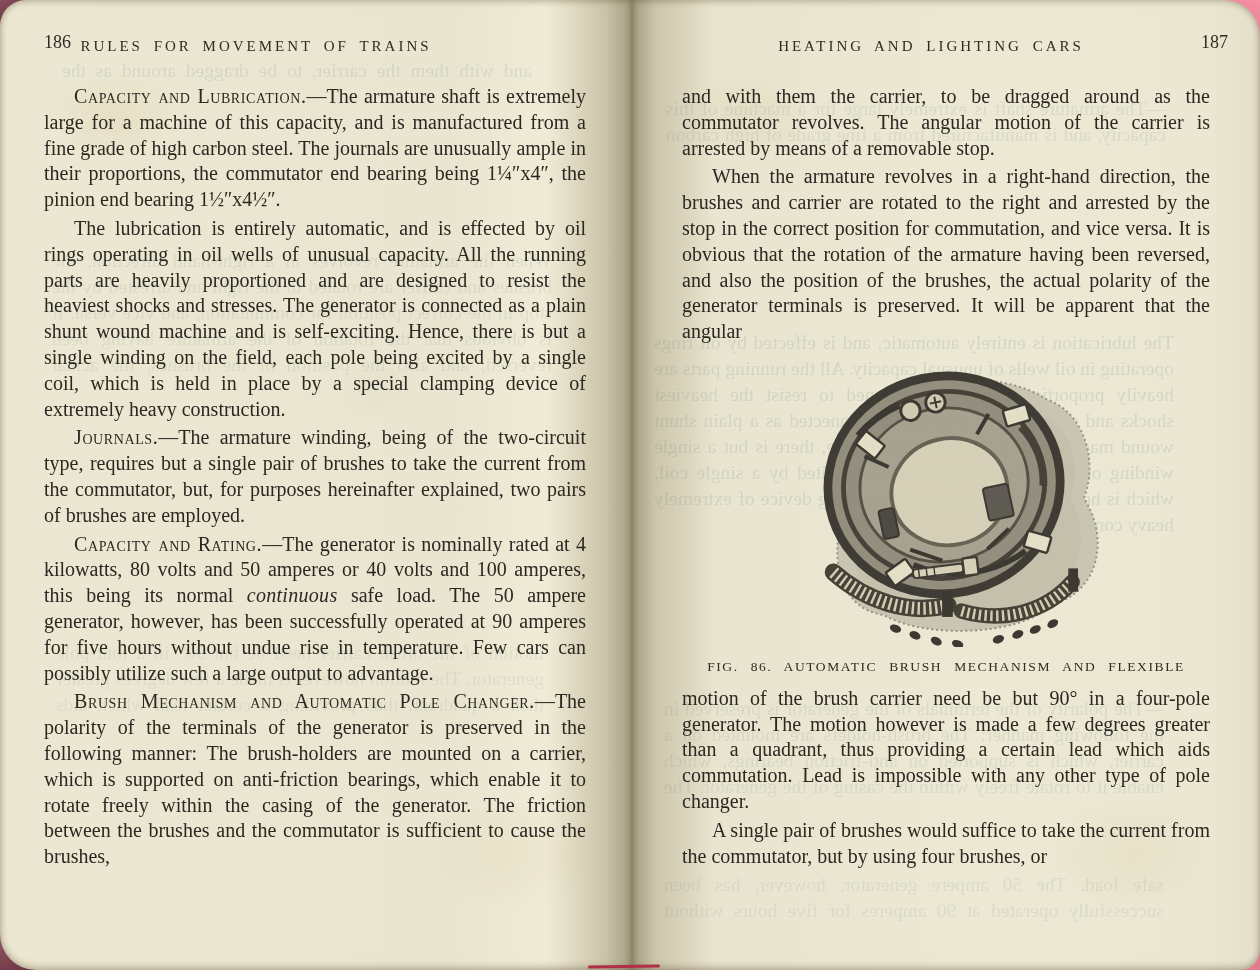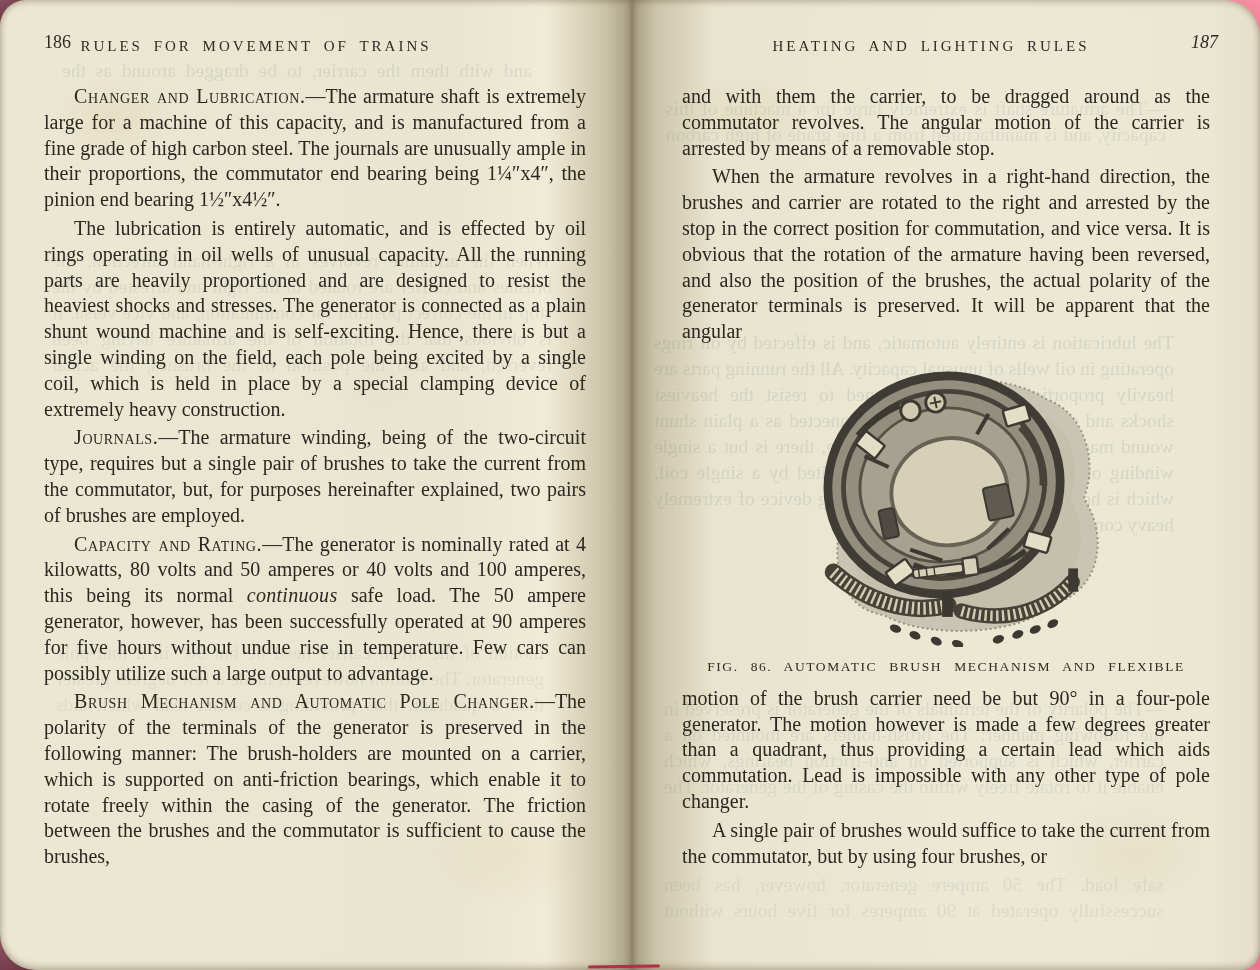--- a/index.html
+++ b/index.html
@@ -35,21 +35,21 @@
       radial-gradient(60px 40px at 60% 40%, rgba(140,160,150,.05), rgba(0,0,0,0) 70%); }
 
   .gutter-shade { position:absolute; left:556px; width:158px; top:0; bottom:0; z-index:3; pointer-events:none;
     background:linear-gradient(90deg, rgba(60,48,22,0) 0%, rgba(60,48,22,.08) 32%, rgba(43,33,12,.22) 49%, rgba(60,48,22,.10) 62%, rgba(60,48,22,0) 100%); }
   .binding-thread { position:absolute; left:588px; bottom:2px; width:72px; height:3px; z-index:4;
     background:#b03046; border-radius:2px; transform:rotate(-1deg); }
 
   
   .pagenum { position:absolute; top:32px; font-size:18px; color:#2e2b24; z-index:2; }
   .pagenum.pn-left { left:44px; }
-  .pagenum.pn-right { right:42px;font-style:italic; }
+  .pagenum.pn-right { right:32px; }
   .running-head { position:absolute; top:38px; width:100%; text-align:center; z-index:2;
     font-size:15px; letter-spacing:3px; color:#2e2b24; word-spacing:4px; }
   .page-left .running-head { padding-right:120px; box-sizing:border-box; }
   .page-right .running-head { padding-right:60px; padding-left:30px; box-sizing:border-box; }
 
   
   .text-col { position:absolute; top:84px; z-index:2; color:#2b2822;
     font-size:20px; line-height:25.8px; text-align:justify; }
   .page-left .text-col { left:44px; width:542px; }
   .page-right .text-col { left:50px; width:528px; }
@@ -81,36 +81,36 @@
 
   <div class="page page-left">
     <div class="ghost" style="top:58px;left:62px;width:470px;height:27px;">and with them the carrier, to be dragged around as the commutator revolves. The angular motion of the carrier is arrested by means of a removable stop.</div>
     <div class="ghost" style="top:248px;left:52px;width:500px;height:132px;opacity:.12;">When the armature revolves in a right-hand direction, the brushes and carrier are rotated to the right and arrested by the stop in the correct position for commutation, and vice versa. It is obvious that the rotation of the armature having been reversed, and also the position of the brushes, the actual polarity of the generator terminals is preserved. It will be apparent that the angular</div>
     <div class="ghost" style="top:640px;left:56px;width:488px;height:78px;opacity:.11;">motion of the brush carrier need be but 90° in a four-pole generator. The motion however is made a few degrees greater than a quadrant, thus providing a certain lead which aids commutation. Lead is impossible with any other type of pole changer.</div>
 
     <div class="pagenum pn-left">186</div>
     <div class="running-head">RULES FOR MOVEMENT OF TRAINS</div>
 
     <div class="text-col">
-      <p class="para"><span class="sc">Changer and Lubrication.</span><span>—The armature shaft is extremely large for a machine of this capacity, and is manufactured from a fine grade of high carbon steel. The journals are unusually ample in their proportions, the commutator end bearing being 1¼″x4″, the pinion end bearing 1½″x4½″.</span></p>
+      <p class="para"><span class="sc">Capacity and Lubrication.</span><span>—The armature shaft is extremely large for a machine of this capacity, and is manufactured from a fine grade of high carbon steel. The journals are unusually ample in their proportions, the commutator end bearing being 1¼″x4″, the pinion end bearing 1½″x4½″.</span></p>
       <p class="para"><span>The lubrication is entirely automatic, and is effected by oil rings operating in oil wells of unusual capacity. All the running parts are heavily proportioned and are designed to resist the heaviest shocks and stresses. The generator is connected as a plain shunt wound machine and is self-exciting. Hence, there is but a single winding on the field, each pole being excited by a single coil, which is held in place by a special clamping device of extremely heavy construction.</span></p>
       <p class="para"><span class="sc">Journals.</span><span>—The armature winding, being of the two-circuit type, requires but a single pair of brushes to take the current from the commutator, but, for purposes hereinafter explained, two pairs of brushes are employed.</span></p>
       <p class="para"><span class="sc">Capacity and Rating.</span><span>—The generator is nominally rated at 4 kilowatts, 80 volts and 50 amperes or 40 volts and 100 amperes, this being its normal </span><i>continuous</i><span> safe load. The 50 ampere generator, however, has been successfully operated at 90 amperes for five hours without undue rise in temperature. Few cars can possibly utilize such a large output to advantage.</span></p>
       <p class="para"><span class="sc">Brush Mechanism and Automatic Pole Changer.</span><span>—The polarity of the terminals of the generator is preserved in the following manner: The brush-holders are mounted on a carrier, which is supported on anti-friction bearings, which enable it to rotate freely within the casing of the generator. The friction between the brushes and the commutator is sufficient to cause the brushes,</span></p>
     </div>
   </div>
 
   <div class="page page-right">
     <div class="ghost" style="top:96px;left:34px;width:500px;height:55px;opacity:.13;">—The armature shaft is extremely large for a machine of this capacity, and is manufactured from a fine grade of high carbon steel. The journals are unusually ample in their proportions, the commutator end bearing being 1¼″x4″, the pinion end bearing 1½″x4½″.</div>
     <div class="ghost" style="top:330px;left:22px;width:520px;height:232px;opacity:.17;">The lubrication is entirely automatic, and is effected by oil rings operating in oil wells of unusual capacity. All the running parts are heavily proportioned and are designed to resist the heaviest shocks and stresses. The generator is connected as a plain shunt wound machine and is self-exciting. Hence, there is but a single winding on the field, each pole being excited by a single coil, which is held in place by a special clamping device of extremely heavy construction.</div>
     <div class="ghost" style="top:696px;left:32px;width:500px;height:106px;opacity:.13;">—The polarity of the terminals of the generator is preserved in the following manner: The brush-holders are mounted on a carrier, which is supported on anti-friction bearings, which enable it to rotate freely within the casing of the generator. The friction between the brushes and the commutator is sufficient to cause the brushes,</div>
     <div class="ghost" style="top:872px;left:32px;width:500px;height:52px;opacity:.12;"> safe load. The 50 ampere generator, however, has been successfully operated at 90 amperes for five hours without undue rise in temperature. Few cars can possibly utilize such a large output to advantage.</div>
 
     <div class="pagenum pn-right">187</div>
-    <div class="running-head">HEATING AND LIGHTING RULES</div>
+    <div class="running-head">HEATING AND LIGHTING CARS</div>
 
     <div class="text-col">
       <p class="para noind"><span>and with them the carrier, to be dragged around as the commutator revolves. The angular motion of the carrier is arrested by means of a removable stop.</span></p>
       <p class="para"><span>When the armature revolves in a right-hand direction, the brushes and carrier are rotated to the right and arrested by the stop in the correct position for commutation, and vice versa. It is obvious that the rotation of the armature having been reversed, and also the position of the brushes, the actual polarity of the generator terminals is preserved. It will be apparent that the angular</span></p>
 
       <div class="figure-wrap">
         <svg width="330" height="296" viewBox="0 0 340 305" style="opacity:.93">
 
           <path d="M70,158 C44,116 70,76 118,68 C132,28 222,16 274,50 C310,62 328,110 312,152 C338,190 330,250 276,262 C252,292 150,298 106,272 C58,266 46,206 70,158 Z" fill="#c7c3b0" stroke="#8d897a" stroke-width="2" stroke-dasharray="2 3"></path>
           <path d="M82,160 C60,122 84,88 124,80 C140,46 220,36 264,64 C296,76 312,114 298,152 C318,186 312,238 268,250 C246,274 156,280 118,258 C76,252 62,200 82,160 Z" fill="#bdb9a6" opacity=".55"></path>

